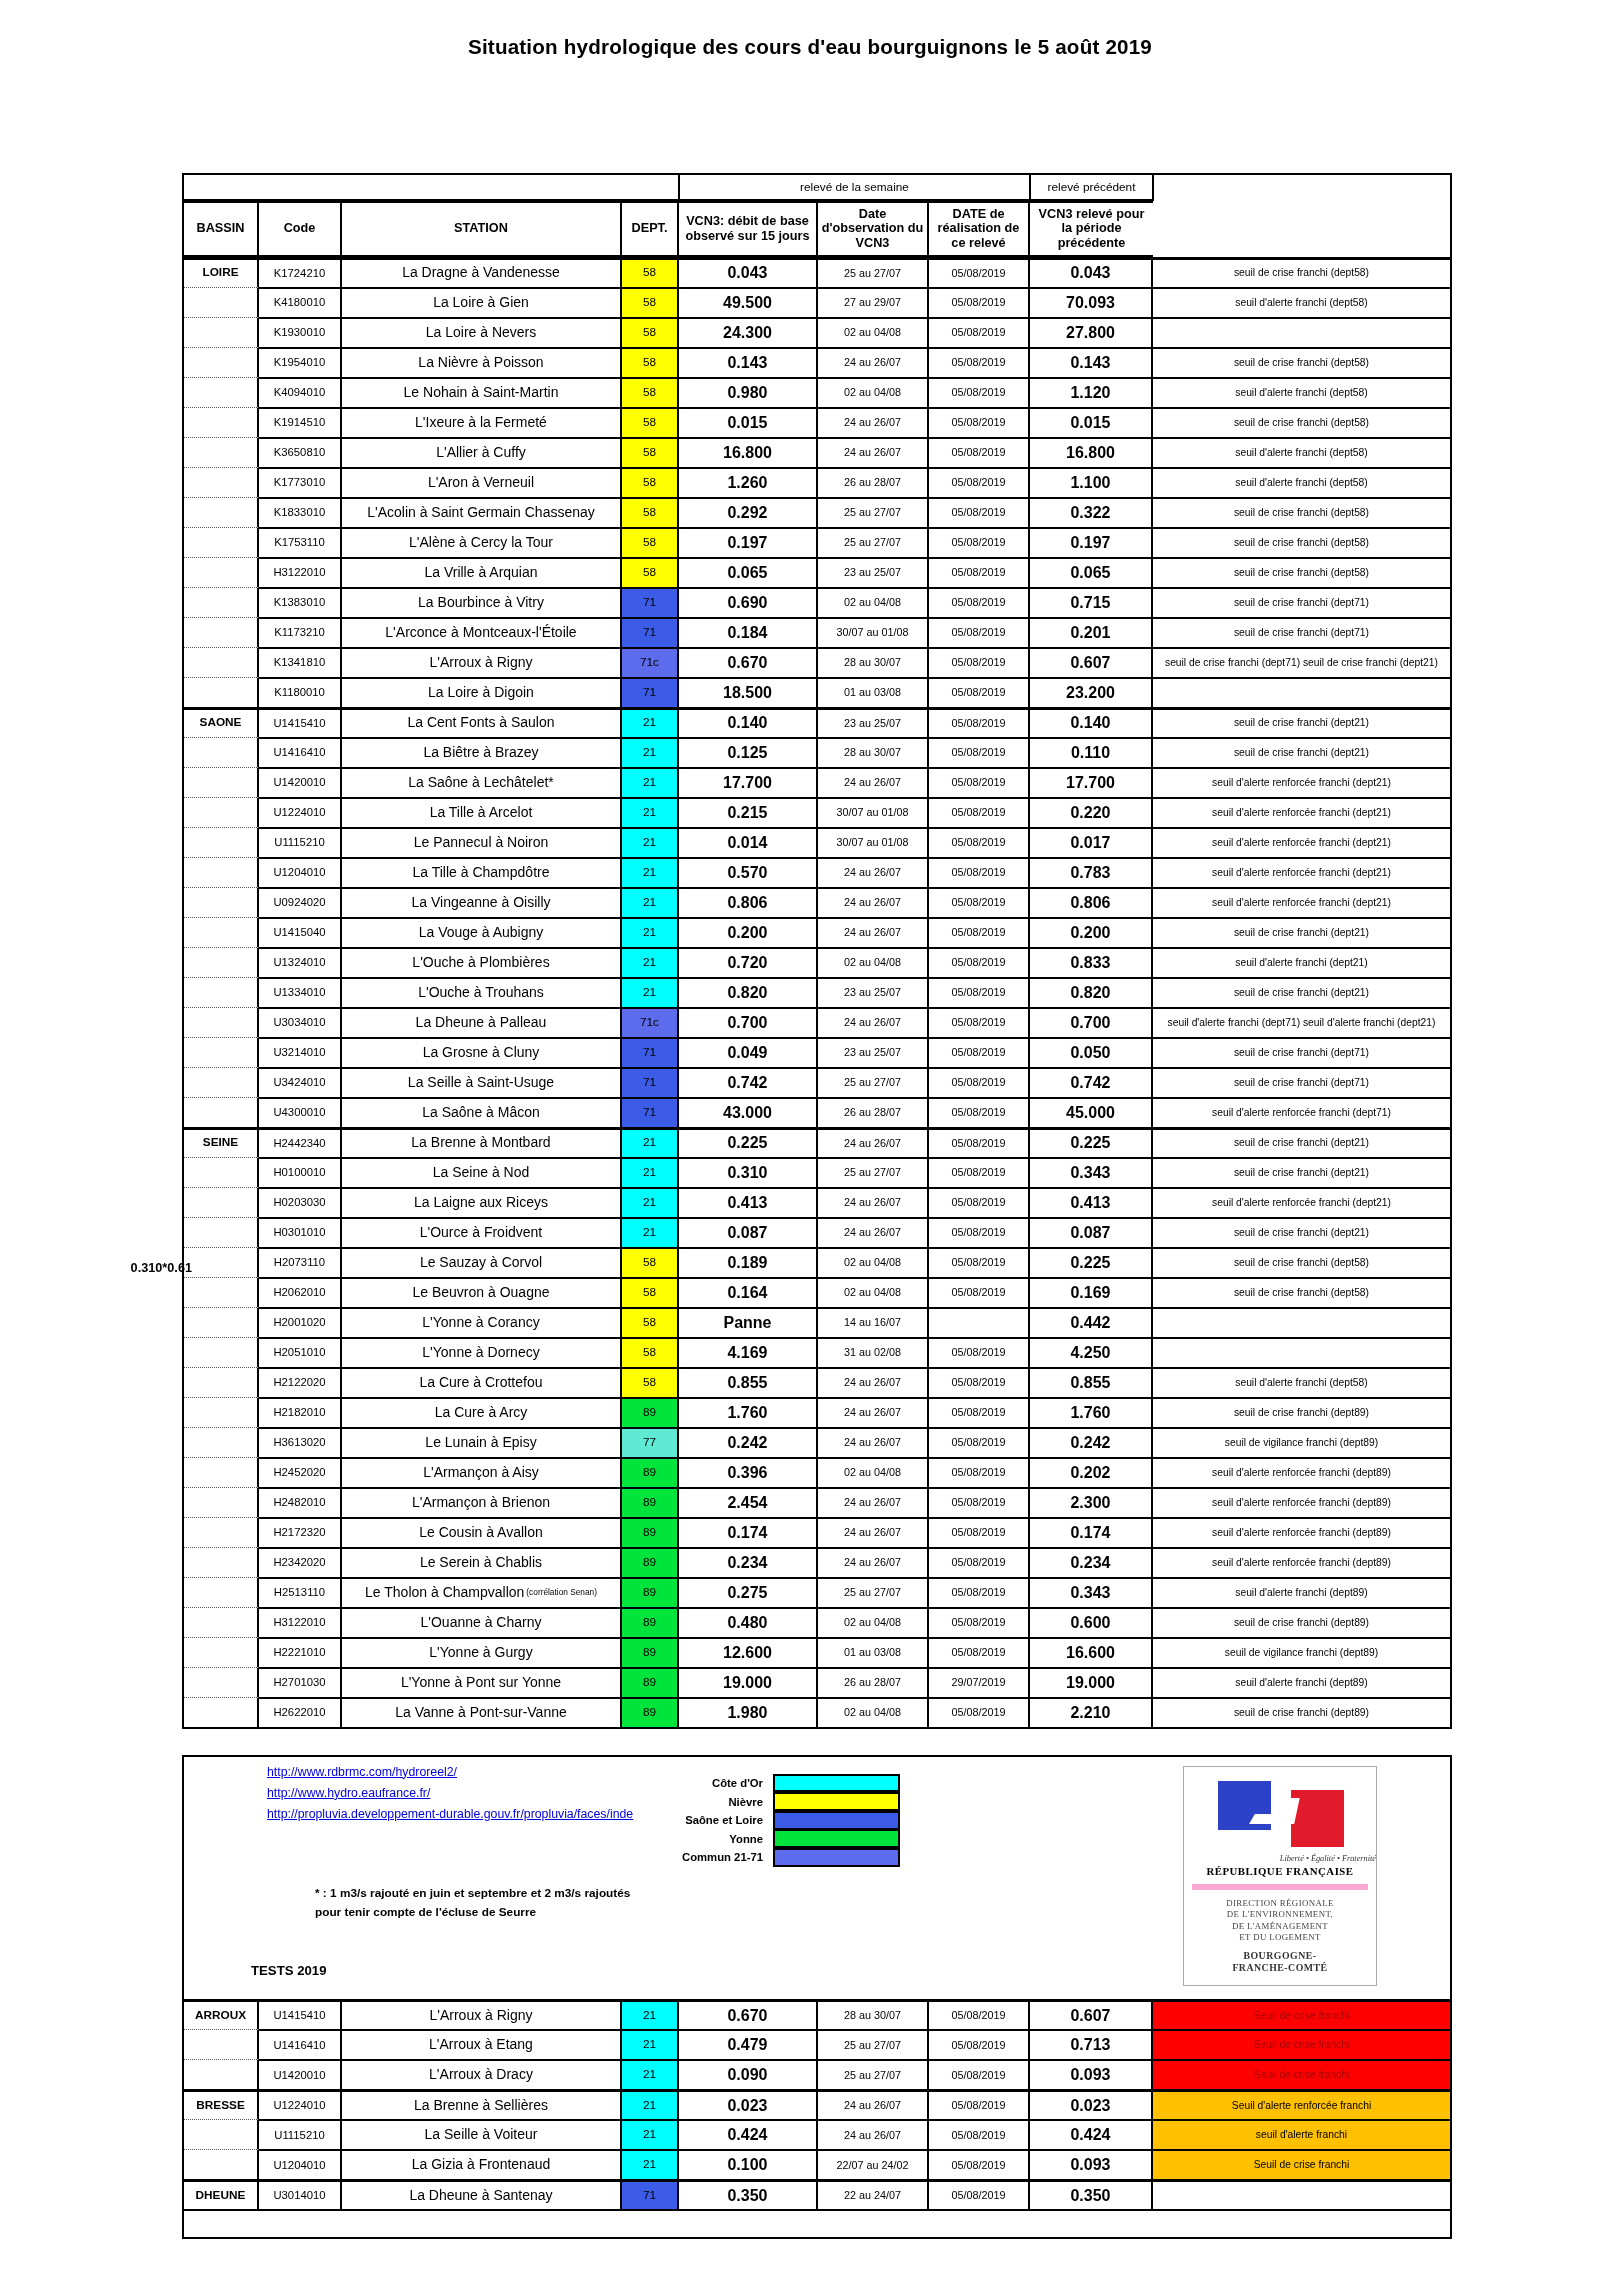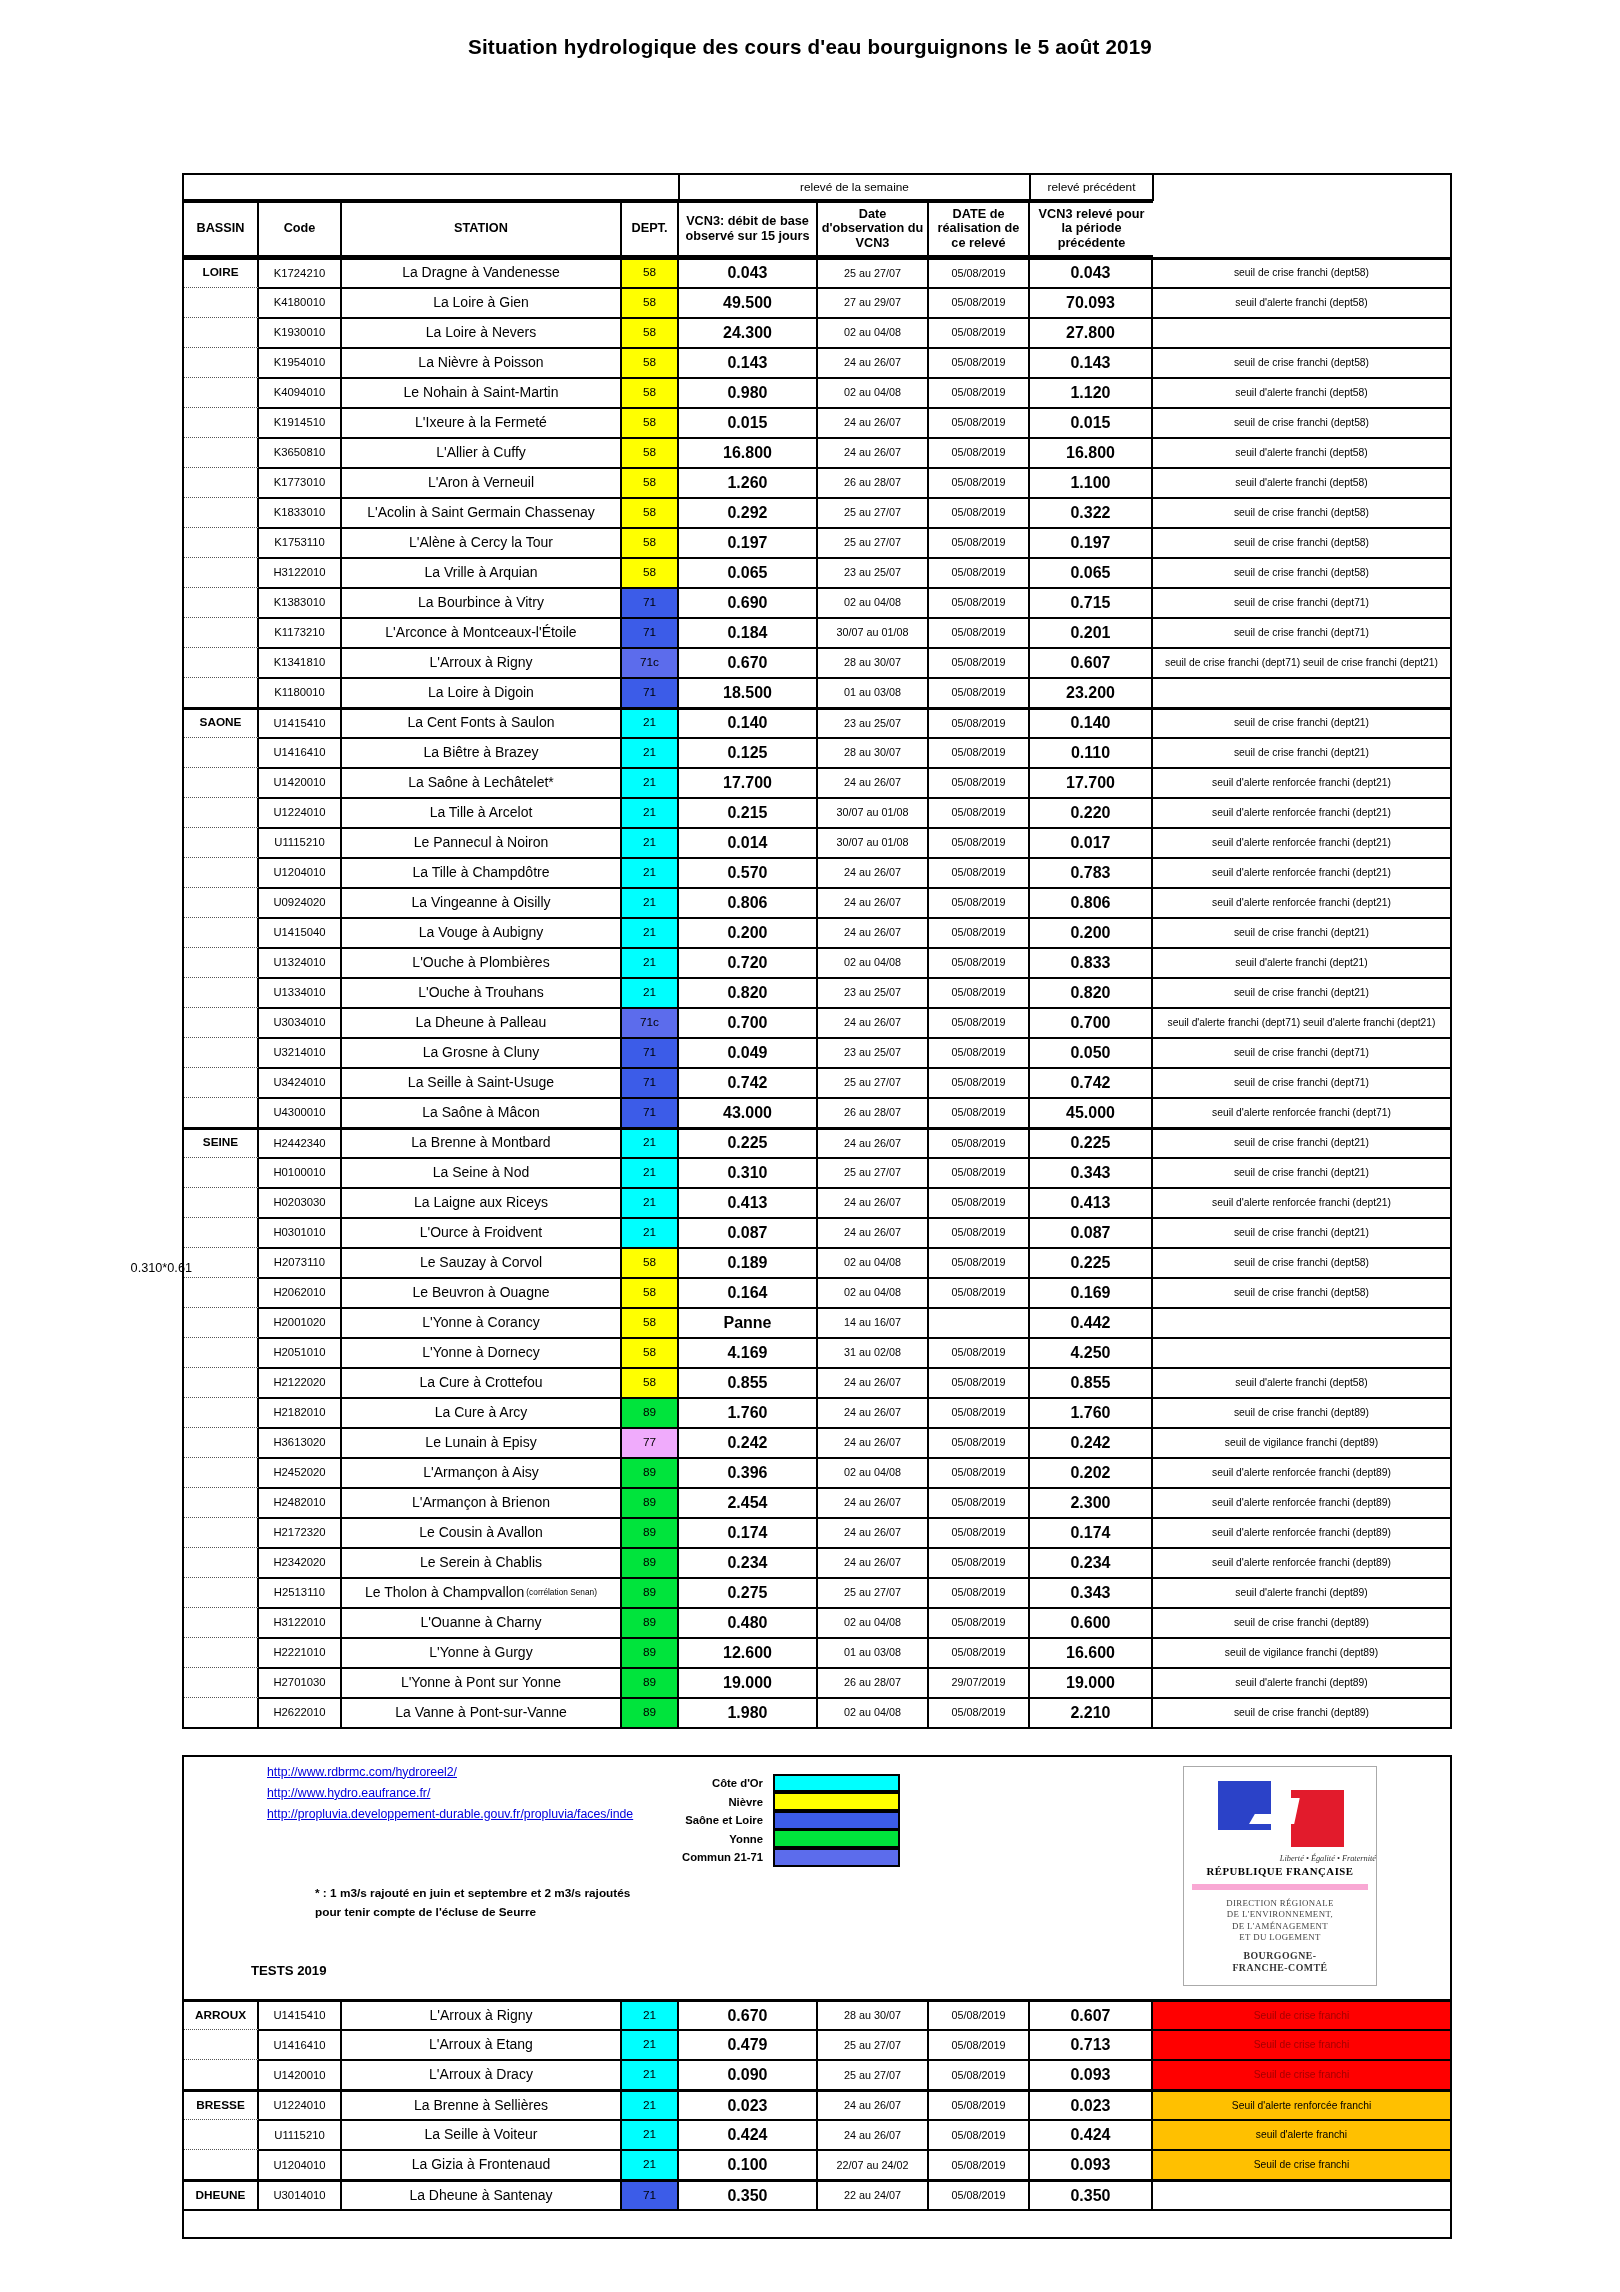--- a/index.html
+++ b/index.html
@@ -14,21 +14,21 @@
   
   .grid-row{display:grid;grid-template-columns:75px 83px 280px 57px 139px 111px 101px 123px 1fr;height:30px;}
   .grid-row>div{display:flex;align-items:center;justify-content:center;text-align:center;
       border-right:2px solid #000;border-top:2px solid #000;box-sizing:border-box;
       overflow:hidden;padding:0 2px;line-height:1.12;}
   .grid-row>div:last-child{border-right:none;}
   .grid-row.first>div{border-top:none;}
   .grid-row.group>div{border-top:3.9px solid #000;}
   .grid-row:not(.group):not(.first)>.c-bassin{border-top:1px dotted #555;}
   .c-bassin{font-weight:bold;font-size:11.8px;position:relative;overflow:visible !important;}
-  .c-bassin .bx{position:absolute;right:65px;white-space:nowrap;font-weight:normal;font-size:12.7px;color:#000;margin-top:13px;}
+  .c-bassin .bx{position:absolute;right:65px;white-space:nowrap;font-weight:bold;font-size:12.7px;color:#000;margin-top:13px;}
   .c-code{font-size:11.3px;}
   .c-station{font-size:14px;}
   .c-station .note{font-size:8.3px;margin-left:2px;}
   .c-dept{font-size:11.8px;}
   .c-vcn3,.c-prev{font-size:16px;font-weight:bold;}
   .c-date{font-size:10.8px;}
   .c-constat{font-size:10.3px;padding:0 11.8px;}
   
   .strip-row{display:grid;grid-template-columns:496px 351px 123px 1fr;height:25.5px;font-size:11.8px;}
   .strip-row>div{display:flex;align-items:center;justify-content:center;box-sizing:border-box;}
@@ -512,21 +512,21 @@
         <div class="c-vcn3">1.760</div>
         <div class="c-date">24 au 26/07</div>
         <div class="c-date">05/08/2019</div>
         <div class="c-prev">1.760</div>
         <div class="c-constat">seuil de crise franchi (dept89)</div>
       </div>
       <div class="grid-row">
         <div class="c-bassin"></div>
         <div class="c-code">H3613020</div>
         <div class="c-station">Le Lunain à Episy</div>
-        <div class="c-dept" style="background: #f0abfc;">77</div>
+        <div class="c-dept" style="background: #5eead4;">77</div>
         <div class="c-vcn3">0.242</div>
         <div class="c-date">24 au 26/07</div>
         <div class="c-date">05/08/2019</div>
         <div class="c-prev">0.242</div>
         <div class="c-constat">seuil de vigilance franchi (dept89)</div>
       </div>
       <div class="grid-row">
         <div class="c-bassin"></div>
         <div class="c-code">H2452020</div>
         <div class="c-station">L'Armançon à Aisy</div>

